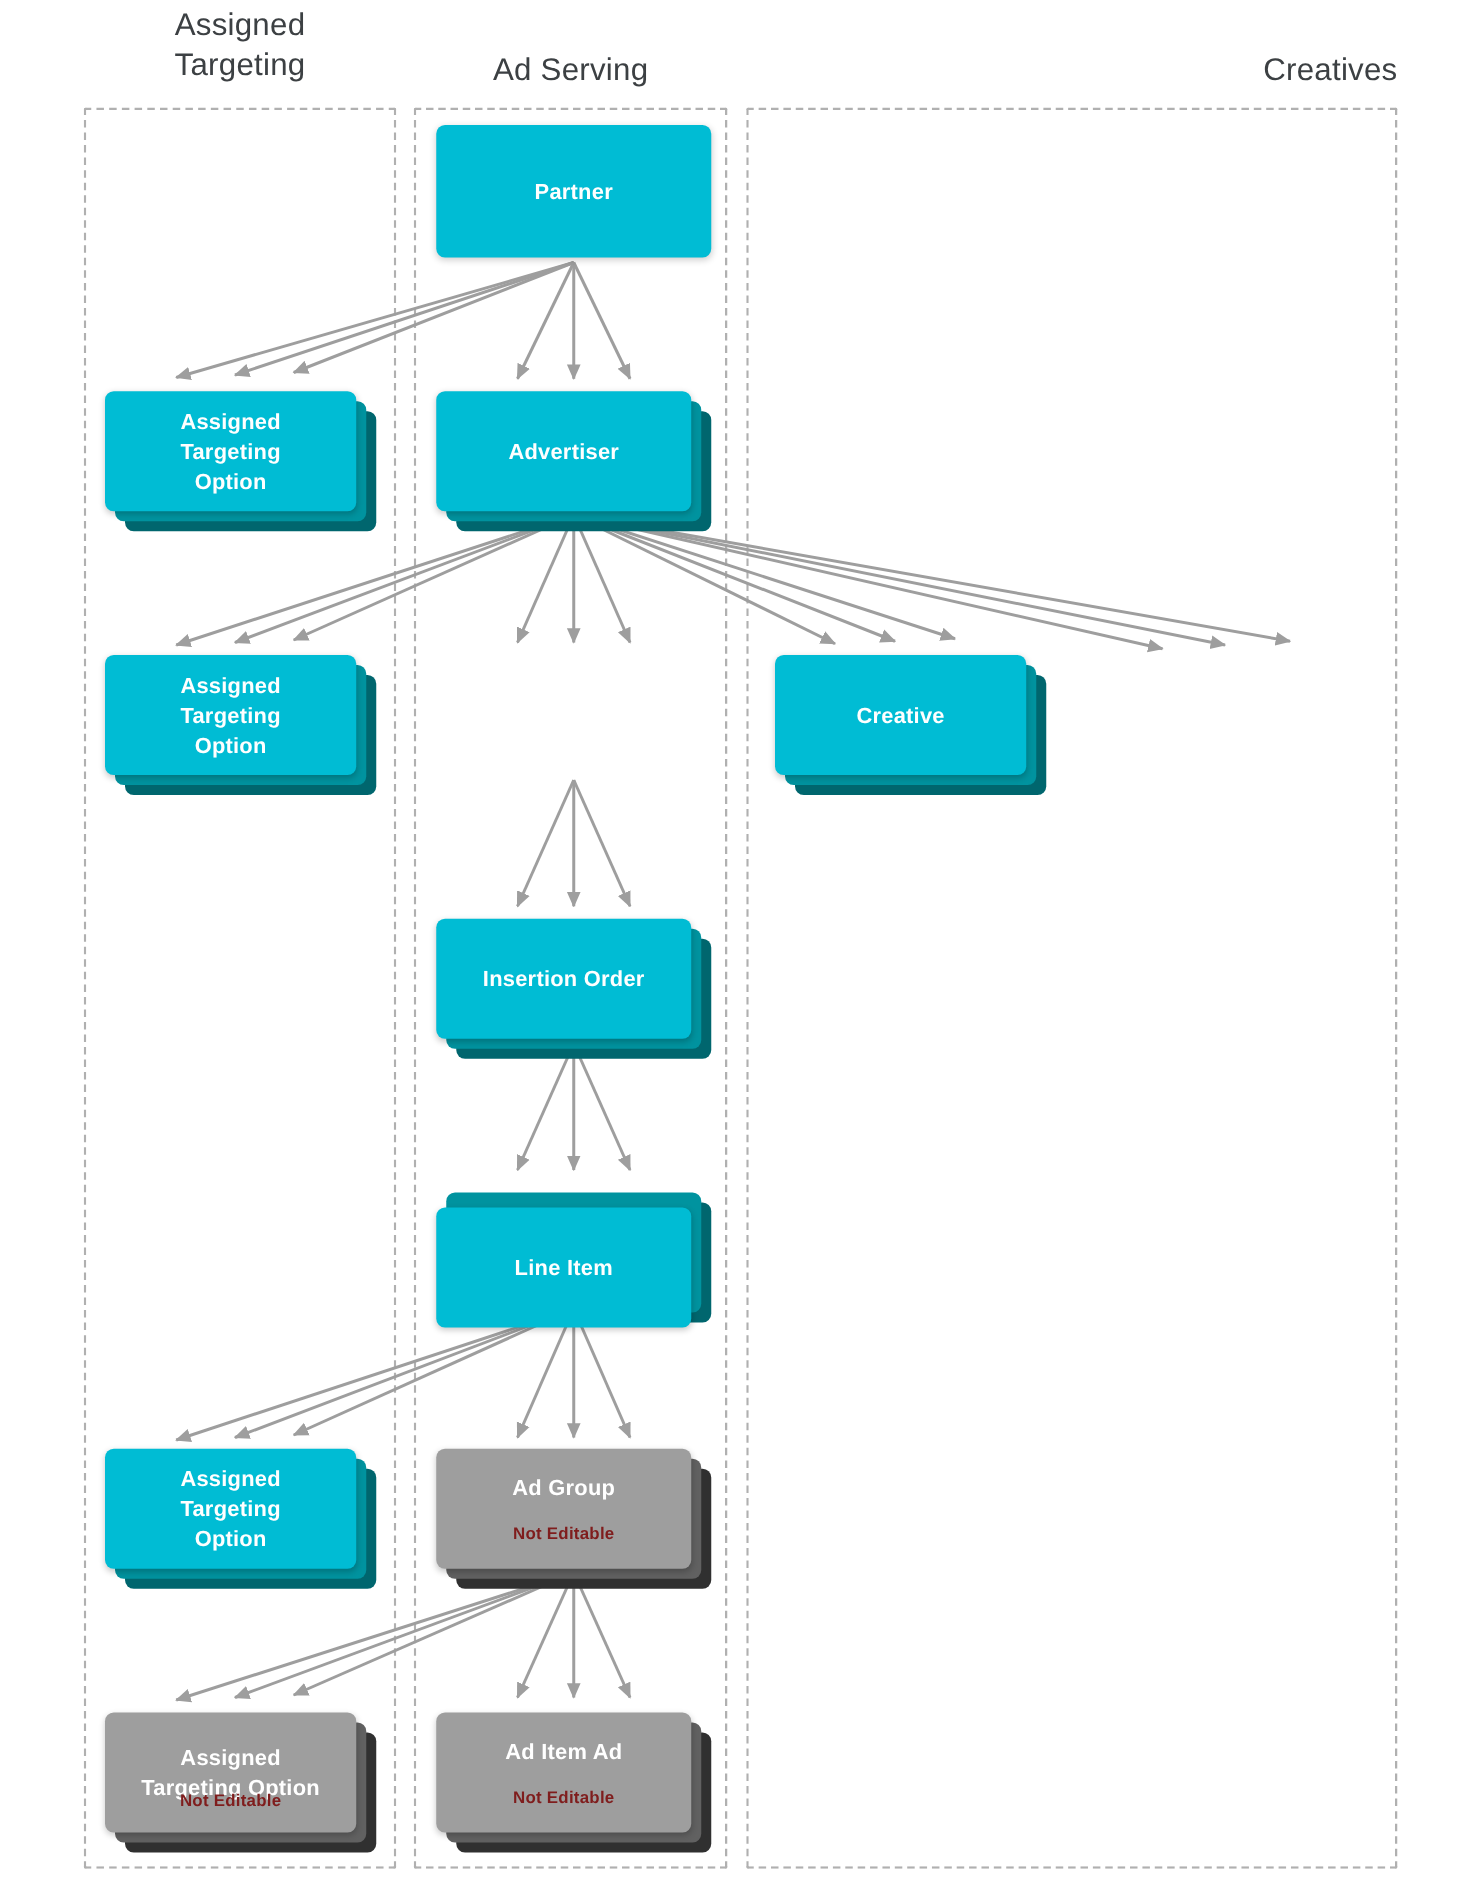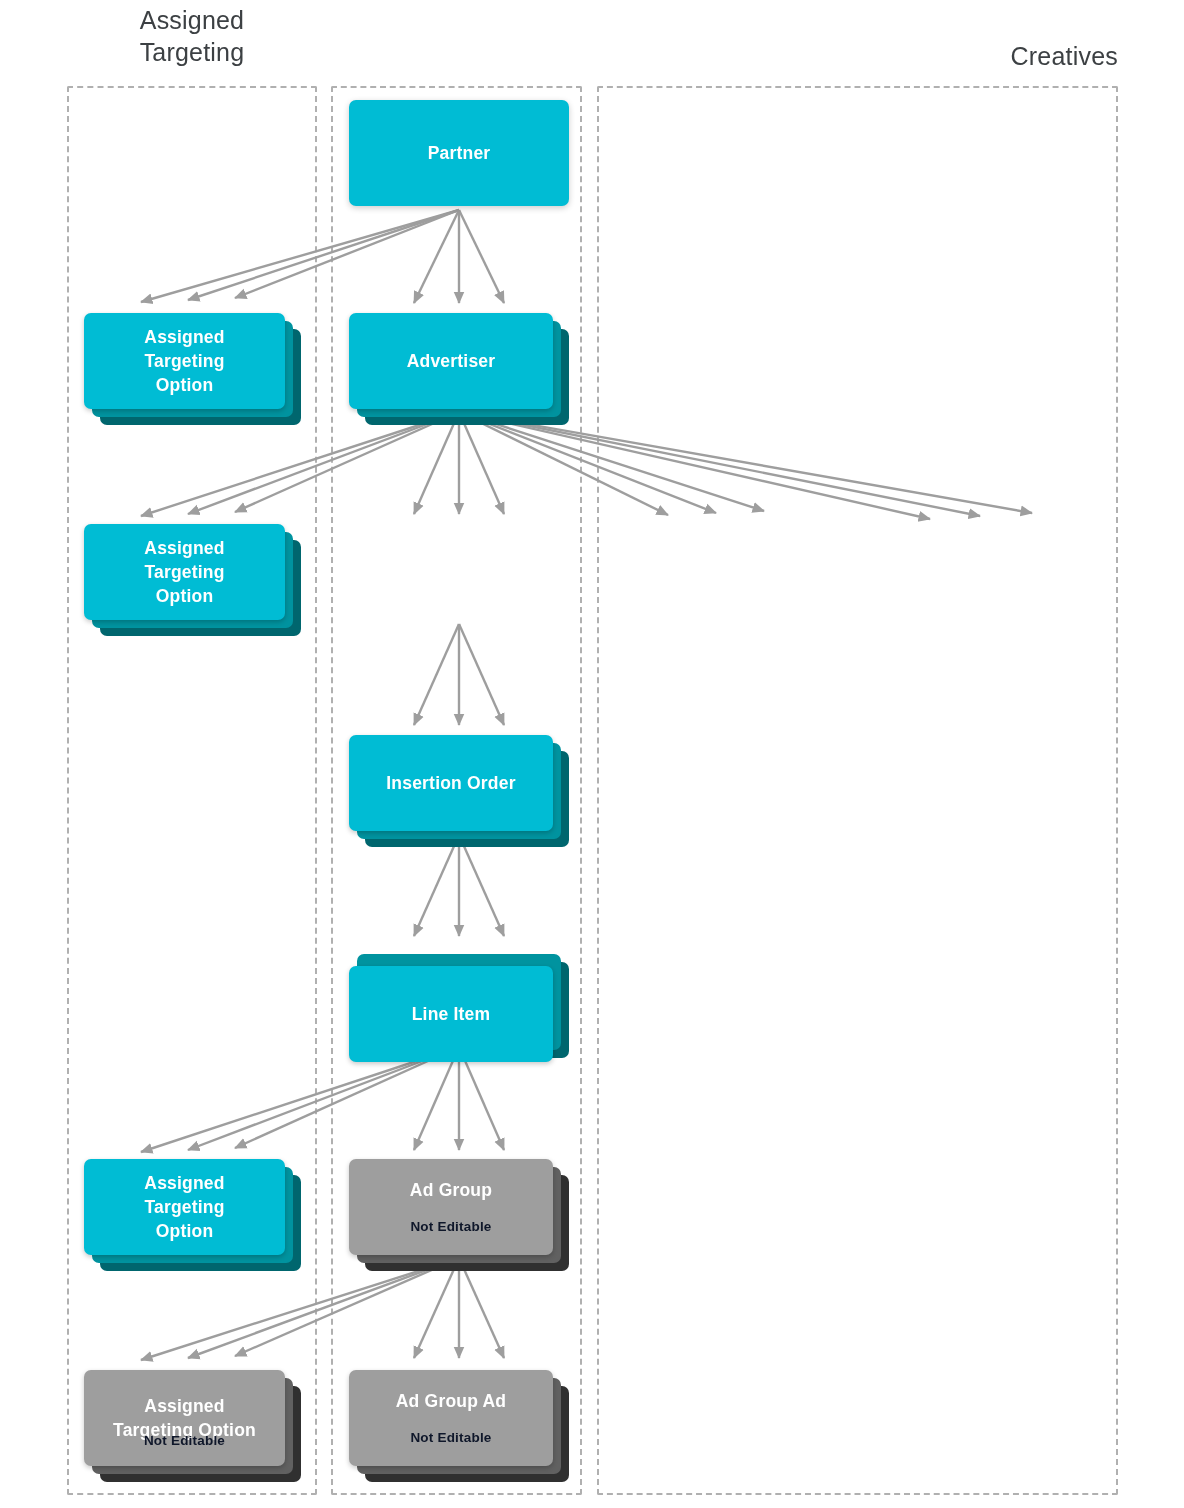--- a/index.html
+++ b/index.html
@@ -53,38 +53,39 @@
   .title{
     color:#ffffff;
     font-weight:bold;
     font-size:17.5px;
     line-height:24px;
     text-align:center;
     letter-spacing:.2px;
     padding:0 8px;
   }
   .sub{
-    color:#0f172a;
+    color:#7f1d1d;
     font-weight:bold;
     font-size:13.5px;
     line-height:18px;
     text-align:center;
     margin-top:16px;
     letter-spacing:.2px;
   }
 </style>
 </head>
 <body>
 
 <div id="stage">
 
   <div class="col-title" style="left:67px;top:4px;width:250px;">
     <div>Assigned</div>
     <div>Targeting</div>
   </div>
+  <div class="col-title" style="left:331px;top:40px;width:251px;">Ad Serving</div>
   <div class="col-title" style="left:597px;top:40px;width:521px;text-align:right;">Creatives</div>
 
   <div class="col-box" style="left:67px;top:86px;width:250px;height:1409px;"></div>
   <div class="col-box" style="left:331px;top:86px;width:251px;height:1409px;"></div>
   <div class="col-box" style="left:597px;top:86px;width:521px;height:1409px;"></div>
 
   <svg class="wires" viewBox="0 0 1184 1508">
     <defs>
       <marker id="ah" viewBox="0 0 10 10" refX="9.2" refY="5" markerWidth="5.2" markerHeight="5.2" orient="auto-start-reverse">
         <path d="M 0 0.6 L 10 5 L 0 9.4 z" fill="#9e9e9e"></path>
@@ -203,21 +204,21 @@
     <div class="layer l1" style="width:204px;height:96px;">
       <div class="title">Ad Group</div>
       <div class="sub">Not Editable</div>
     </div>
   </div>
 
   <div class="node gy" style="left:349px;top:1370px;width:204px;height:96px;">
     <div class="layer l3" style="width:204px;height:96px;"></div>
     <div class="layer l2" style="width:204px;height:96px;"></div>
     <div class="layer l1" style="width:204px;height:96px;">
-      <div class="title">Ad Group Ad</div>
+      <div class="title">Ad Item Ad</div>
       <div class="sub">Not Editable</div>
     </div>
   </div>
 
   <div class="node cy" style="left:84px;top:313px;width:201px;height:96px;">
     <div class="layer l3" style="width:201px;height:96px;"></div>
     <div class="layer l2" style="width:201px;height:96px;"></div>
     <div class="layer l1" style="width:201px;height:96px;">
       <div class="title">
         <span>Assigned</span><br>
@@ -256,15 +257,22 @@
     <div class="layer l2" style="width:201px;height:96px;"></div>
     <div class="layer l1" style="width:201px;height:96px;">
       <div class="title">
         <span>Assigned</span><br>
         <span>Targeting Option</span>
       </div>
     </div>
     <div class="sub" style="position:absolute;left:0;top:62px;width:201px;margin-top:0;">Not Editable</div>
   </div>
 
+  <div class="node cy" style="left:620px;top:524px;width:201px;height:96px;">
+    <div class="layer l3" style="width:201px;height:96px;"></div>
+    <div class="layer l2" style="width:201px;height:96px;"></div>
+    <div class="layer l1" style="width:201px;height:96px;">
+      <div class="title">Creative</div>
+    </div>
+  </div>
 
 
 </div>
 
 </body></html>

